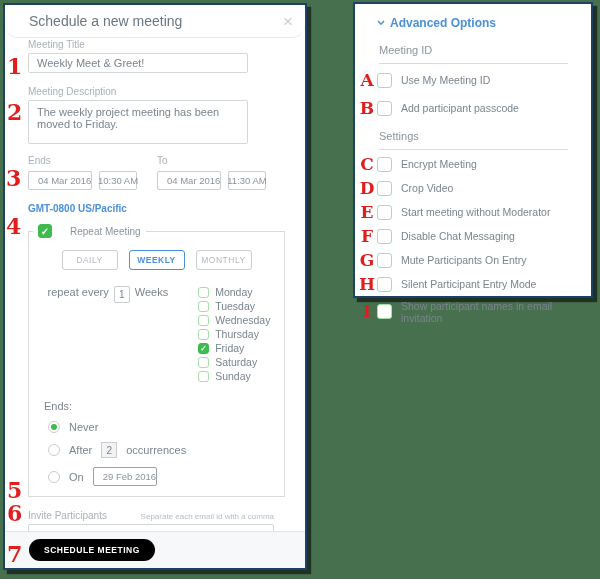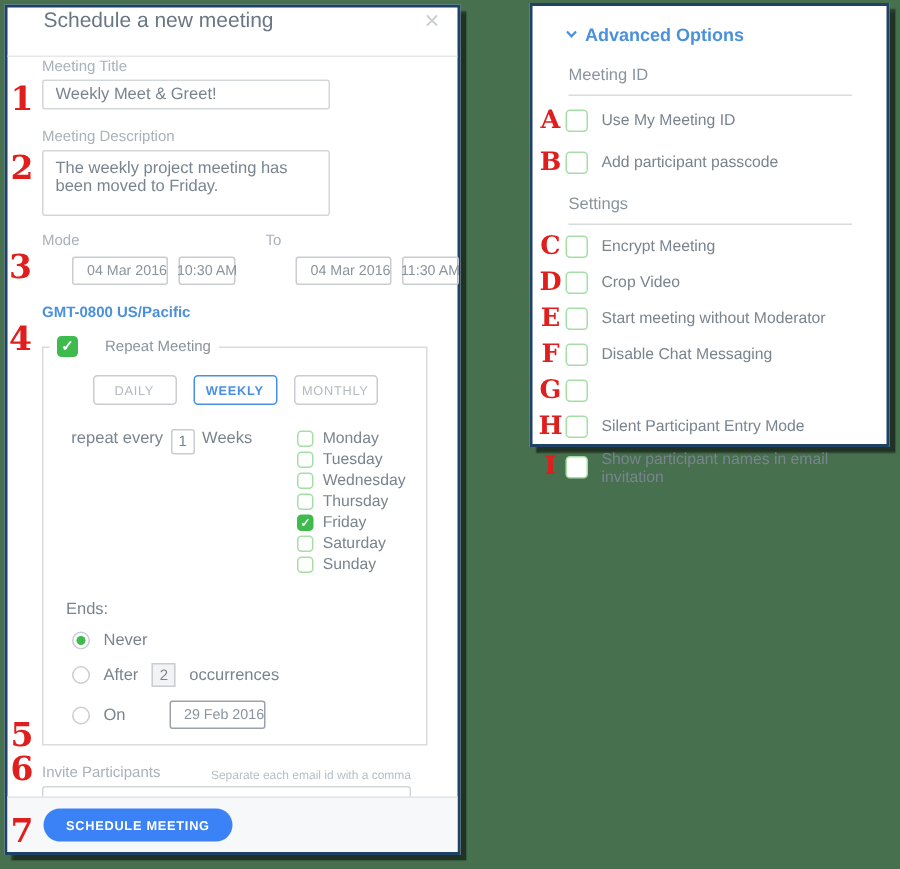--- a/index.html
+++ b/index.html
@@ -14,45 +14,45 @@
     position:absolute; background:#fff;
     border:2px solid #1E4265;
     box-shadow:4px 4px 1px rgba(0,0,0,0.55);
   }
   .dialog { left:3px; top:3px; width:304px; height:567px; }
   .adv-panel { left:353px; top:2px; width:240px; height:296px; }
 
   
   .dlg-header {
     height:33px; border-bottom:1px solid #E6E8EA;
-    display:flex; align-items:flex-start; padding:0 12px 0 24px;
+    display:flex; align-items:center; padding:0 12px 0 24px;border-radius:13px;
   }
   .dlg-title { font-size:14px; color:#6B7684; flex:1; }
   .close-x { color:#C9CED4; font-size:17px; line-height:1; cursor:default; }
 
   
   .flabel { font-size:10px; color:#A9B1BA; margin:1px 0 3px 23px; }
   .txt-input {
-    display:block; margin-left:23px; width:192px; height:20px;
+    display:block; margin-left:23px; width:220px; height:20px;
     border:1px solid #D4D7DA; border-radius:2px; padding:0 8px;
     font-family:"Liberation Sans",sans-serif; font-size:11px; color:#7A848E; outline:none;
   }
   textarea.txt-input { height:44px; padding:5px 8px; resize:none; }
 
   
   .dt-row { display:flex; margin-left:23px; margin-top:11px; }
   .dt-group2 { margin-left:20px; }
   .dt-label { font-size:10px; color:#A9B1BA; margin-bottom:5px; }
   .dt-boxes { display:flex; gap:7px; }
   .pickbox {
     height:19px; border:1px solid #C9CCD0; border-radius:2px;
     display:flex; align-items:center; gap:4px; padding:0 5px;
     font-size:9.5px; color:#8A949E; white-space:nowrap;
   }
-  .datebox { width:64px;margin-left:20px; }
+  .datebox { width:64px; }
   .timebox { width:38px; justify-content:center; }
   .tz-link { display:inline-block; margin:13px 0 0 23px; font-size:10px; font-weight:bold; color:#4A90DA; }
 
   
   .repeat-box {
     position:relative; margin:15px 0 0 23px; width:257px;
     border:1px solid #D9DBDD; padding:14px 10px 10px 10px;
   }
   .repeat-legend {
     position:absolute; top:-8px; left:4px; background:#fff; padding:0 5px;
@@ -104,21 +104,21 @@
   .invite-hint { font-size:8px; color:#B6BEC5; }
   .invite-ta { width:246px; height:30px; }
 
   
   .dlg-footer {
     position:absolute; left:0; right:0; bottom:0; height:37px;
     background:#F7F8F9; border-top:1px solid #E2E4E6;
     display:flex; align-items:center; padding-left:24px;
   }
   .schedule-btn {
-    background:#3b82f6; color:#fff; border:none; border-radius:12px;
+    background:#000000; color:#fff; border:none; border-radius:12px;
     height:22px; padding:0 15px; font-family:"Liberation Sans",sans-serif;
     font-size:8.5px; font-weight:bold; letter-spacing:0.5px;
   }
 
   
   .red-num {
     position:absolute; font-family:"DejaVu Serif", serif; font-weight:bold;
     font-size:22px; color:#E01E1E; z-index:5; line-height:1;
   }
   .n1{left:7px;top:55px;} .n2{left:7px;top:101px;} .n3{left:6px;top:167px;}
@@ -150,21 +150,21 @@
   </div>
 
   <div class="flabel">Meeting Title</div>
   <input class="txt-input" type="text" value="Weekly Meet &amp; Greet!" style="">
 
   <div class="flabel" style="margin-top:13px;">Meeting Description</div>
   <textarea class="txt-input" style="">The weekly project meeting has been moved to Friday.</textarea>
 
   <div class="dt-row">
     <div>
-      <div class="dt-label">Mode</div>
+      <div class="dt-label">Ends</div>
       <div class="dt-boxes">
         <div class="pickbox datebox">
           <svg width="10" height="10" viewBox="0 0 10 10">
               <rect x="0.5" y="1.5" width="9" height="8" rx="1" fill="none" stroke="#9AA1A8"></rect>
               <line x1="0.5" y1="3.5" x2="9.5" y2="3.5" stroke="#9AA1A8"></line>
               <line x1="3" y1="0.5" x2="3" y2="2.5" stroke="#9AA1A8"></line>
               <line x1="7" y1="0.5" x2="7" y2="2.5" stroke="#9AA1A8"></line>
             </svg>
           <span>04 Mar 2016</span>
         </div>
@@ -335,20 +335,21 @@
     <span class="item-label">Start meeting without Moderator</span>
   </div>
   <div class="adv-item tight">
     <span class="red-letter">F</span>
     <span class="cb cb-lg"></span>
     <span class="item-label">Disable Chat Messaging</span>
   </div>
   <div class="adv-item tight">
     <span class="red-letter">G</span>
     <span class="cb cb-lg"></span>
+    <span class="item-label">Mute Participants On Entry</span>
   </div>
   <div class="adv-item tight">
     <span class="red-letter">H</span>
     <span class="cb cb-lg"></span>
     <span class="item-label">Silent Participant Entry Mode</span>
   </div>
   <div class="adv-item tight">
     <span class="red-letter">I</span>
     <span class="cb cb-lg"></span>
     <span class="item-label">Show participant names in email invitation</span>

